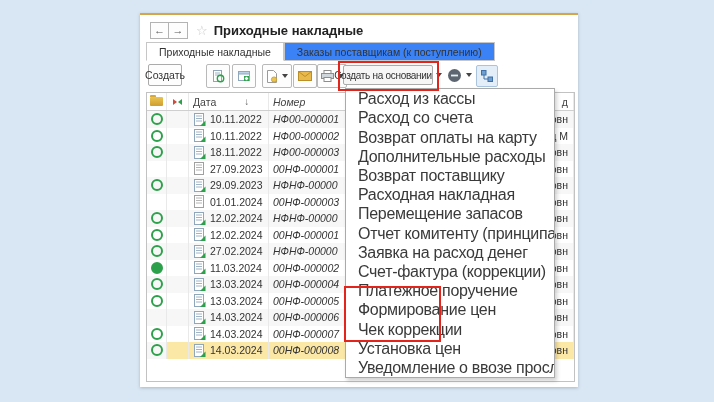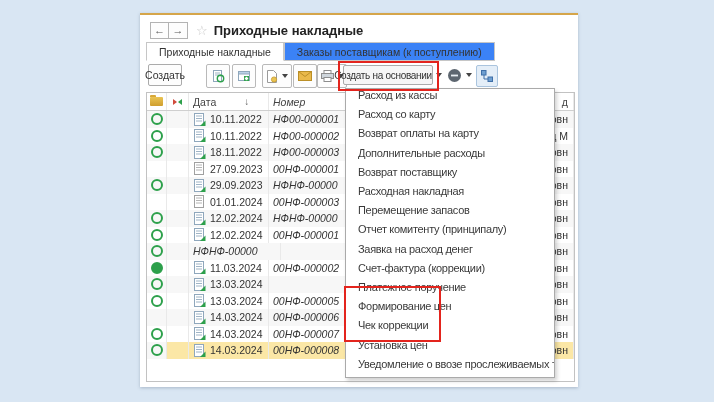--- a/index.html
+++ b/index.html
@@ -60,21 +60,21 @@
   .date-icon{margin-right:4px;display:flex;}
 
   
   .folder-ic{width:13px;height:9px;background:linear-gradient(#eac453,#cf9e2e);border-radius:1px;position:relative;}
   .folder-ic::before{content:"";position:absolute;left:0;top:-2px;width:6px;height:2px;background:#d8a838;border-radius:1px 1px 0 0;}
 
   
   .menu{position:absolute;left:205px;top:75px;width:210px;height:290px;background:#fff;
         border:1px solid #aaa;box-shadow:2px 3px 4px rgba(0,0,0,.18);z-index:20;
         display:flex;flex-direction:column;box-sizing:border-box;}
-  .menu-item{flex:1;display:flex;align-items:flex-start;padding-left:12px;font-size:11px;
+  .menu-item{flex:1;display:flex;align-items:flex-end;padding-left:12px;font-size:16px;
              letter-spacing:-0.3px;color:#3a3a3a;white-space:nowrap;overflow:hidden;cursor:default;}
 </style>
 </head>
 <body>
 
 <div class="canvas">
   <div class="window">
     <div class="accent-line"></div>
 
     <div class="nav-row">
@@ -365,20 +365,32 @@
             </div>
     <div class="gc c5">
               <span class="cell-extra">овн</span>
             </div>
   </div>
           <div class="row">
     <div class="gc c1">
               <span class="circle"></span>
             </div>
     <div class="gc c2"></div>
+    <div class="gc c3">
+      <span class="date-icon">
+        <svg width="13" height="13" viewBox="0 0 13 13">
+          <rect class="d-body" x="1.5" y="0.5" width="9" height="12" fill="#fff" stroke="#8fa7bc"></rect>
+          <line class="d-l" x1="3" y1="3" x2="9" y2="3" stroke="#9fb4c6"></line>
+          <line class="d-l" x1="3" y1="5.5" x2="9" y2="5.5" stroke="#9fb4c6"></line>
+          <line class="d-l" x1="3" y1="8" x2="9" y2="8" stroke="#9fb4c6"></line>
+          <path class="d-arrow" d="M12.5 7.5 l0 5.5 -5.5 0 z" fill="#2da04b"></path>
+        </svg>
+      </span>
+      <span class="cell-date">27.02.2024</span>
+    </div>
     <div class="gc c4">
               <span class="cell-number">НФНФ-00000</span>
             </div>
     <div class="gc c5">
               <span class="cell-extra">овн</span>
             </div>
   </div>
           <div class="row">
     <div class="gc c1">
               <span class="circle filled"></span>
@@ -413,20 +425,23 @@
         <svg width="13" height="13" viewBox="0 0 13 13">
           <rect class="d-body" x="1.5" y="0.5" width="9" height="12" fill="#fff" stroke="#8fa7bc"></rect>
           <line class="d-l" x1="3" y1="3" x2="9" y2="3" stroke="#9fb4c6"></line>
           <line class="d-l" x1="3" y1="5.5" x2="9" y2="5.5" stroke="#9fb4c6"></line>
           <line class="d-l" x1="3" y1="8" x2="9" y2="8" stroke="#9fb4c6"></line>
           <path class="d-arrow" d="M12.5 7.5 l0 5.5 -5.5 0 z" fill="#2da04b"></path>
         </svg>
       </span>
       <span class="cell-date">13.03.2024</span>
     </div>
+    <div class="gc c4">
+              <span class="cell-number">00НФ-000004</span>
+            </div>
     <div class="gc c5">
               <span class="cell-extra">овн</span>
             </div>
   </div>
           <div class="row">
     <div class="gc c1">
               <span class="circle"></span>
             </div>
     <div class="gc c2"></div>
     <div class="gc c3">
@@ -521,21 +536,21 @@
             </div>
   </div>
         </div>
     </div>
 
     <div class="menu">
         <div class="menu-item">
     <span>Расход из кассы</span>
   </div>
         <div class="menu-item">
-    <span>Расход со карту</span>
+    <span>Расход со счета</span>
   </div>
         <div class="menu-item">
     <span>Возврат оплаты на карту</span>
   </div>
         <div class="menu-item">
     <span>Дополнительные расходы</span>
   </div>
         <div class="menu-item">
     <span>Возврат поставщику</span>
   </div>

